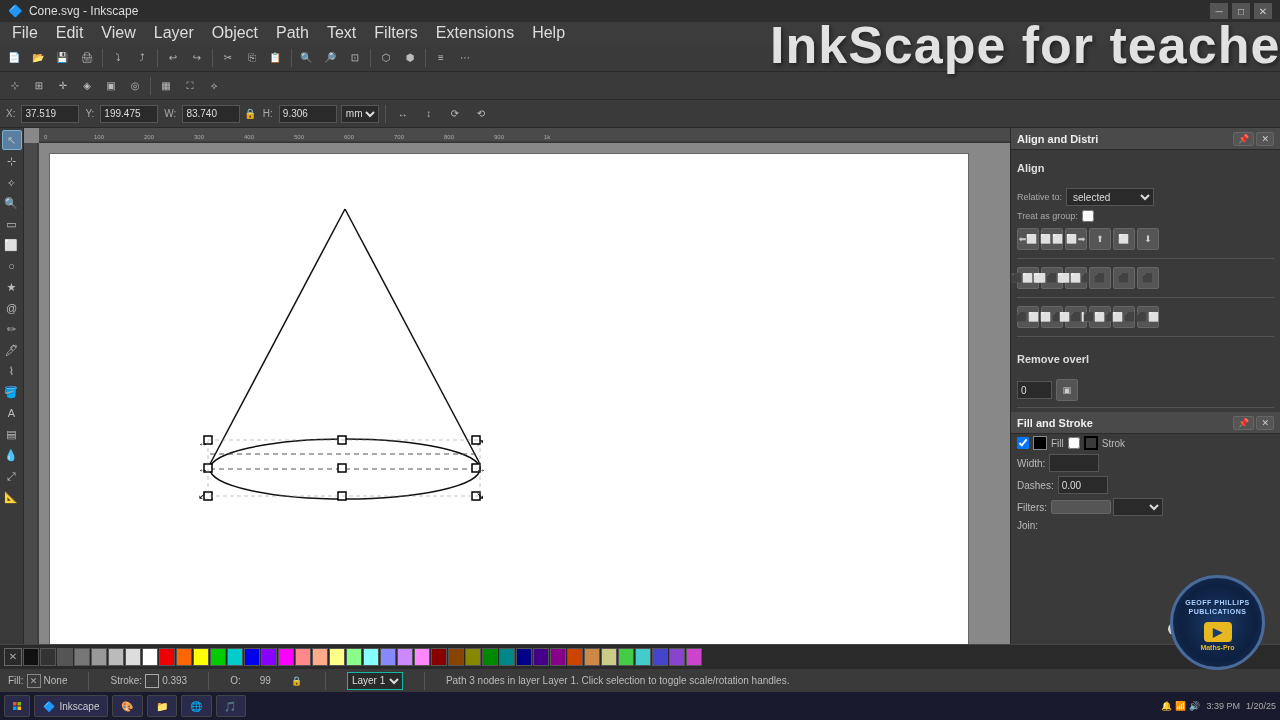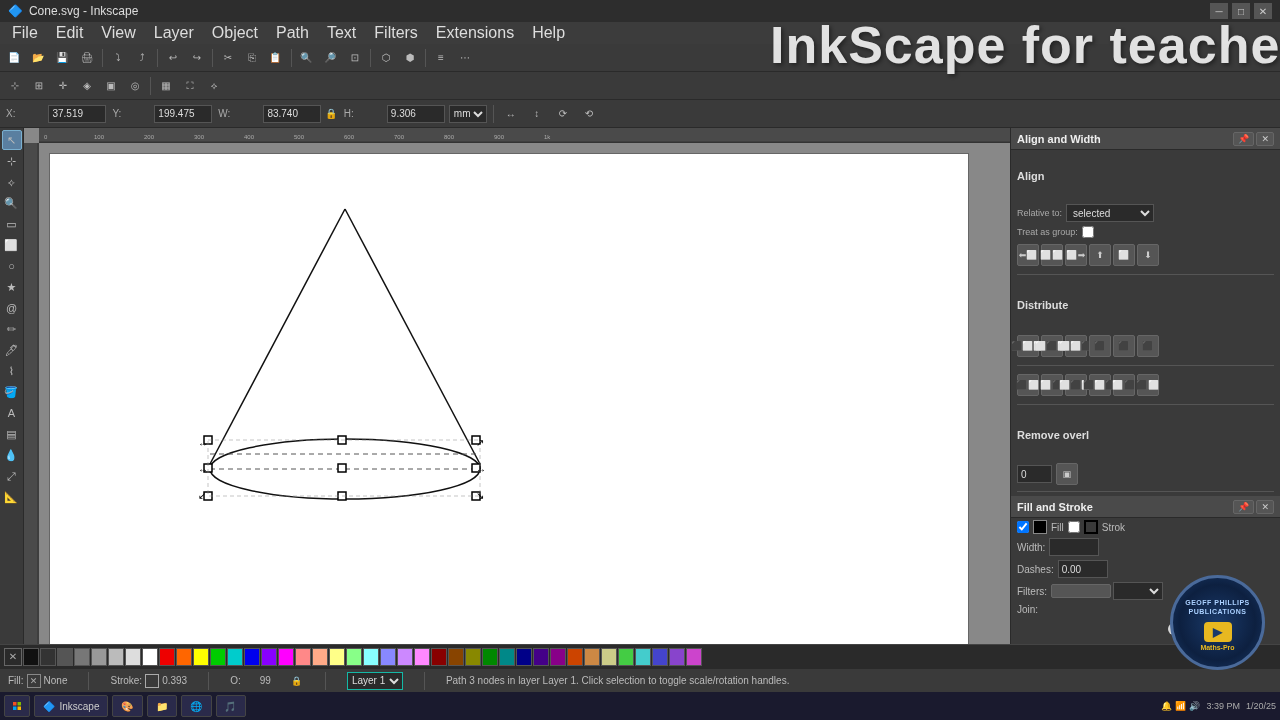--- a/index.html
+++ b/index.html
@@ -51,21 +51,20 @@
     }
     .tb-sep { width: 1px; height: 18px; background: #555; margin: 0 2px; }
     .tb-label { font-size: 10px; color: #aaa; padding: 0 2px; }
     .tb-input {
       width: 58px; height: 18px;
       background: #2a2a2a;
       border: 1px solid #555;
       color: #ddd;
       font-size: 10px;
       padding: 0 3px;
-      margin-left: 27px;
     }
     .tb-unit-select {
       height: 18px; width: 38px;
       background: #2a2a2a;
       border: 1px solid #555;
       color: #ddd;
       font-size: 10px;
     }
 
     
@@ -159,21 +158,21 @@
       display: flex;
       align-items: center;
       padding: 0 6px;
       font-size: 11px;
       font-weight: bold;
       color: #eee;
       justify-content: space-between;
       border-bottom: 1px solid #2a2a2a;
     }
     .panel-section-title {
-      padding: 20px 6px;
+      padding: 12px 6px;
       font-size: 11px;
       font-weight: bold;
       color: #ddd;
     }
     .panel-row {
       display: flex;
       align-items: center;
       padding: 2px 6px;
       gap: 4px;
       font-size: 10px;
@@ -517,21 +516,21 @@
           <text x="306" y="268" font-size="10" fill="#000">↔</text>
           <text x="306" y="295" font-size="10" fill="#000">↘</text>
         </svg>
       </div>
     </div>
   </div>
 
   <div id="right-panel">
 
     <div class="panel-header">
-      <span>Align and Width</span>
+      <span>Align and Distri</span>
       <div style="display:flex;gap:2px;">
         <button class="btn-small">📌</button>
         <button class="btn-small">✕</button>
       </div>
     </div>
 
     <div class="panel-section-title">Align</div>
     <div class="panel-row">
       <span style="font-size:9px;color:#aaa;">Relative to:</span>
       <select class="panel-select" style="width:88px;">
@@ -552,21 +551,20 @@
       <button class="align-btn" title="Center on vertical axis">⬜⬜</button>
       <button class="align-btn" title="Align right edges">⬜➡</button>
 
       <button class="align-btn" title="Align top edges">⬆</button>
       <button class="align-btn" title="Center on horizontal axis">⬜</button>
       <button class="align-btn" title="Align bottom edges">⬇</button>
     </div>
 
     <div class="panel-sep"></div>
 
-    <div class="panel-section-title">Distribute</div>
     <div class="panel-align-btns">
       <button class="align-btn">⬛⬜⬜</button>
       <button class="align-btn">⬜⬛⬜</button>
       <button class="align-btn">⬜⬜⬛</button>
       <button class="align-btn">⬛</button>
       <button class="align-btn">⬛</button>
       <button class="align-btn">⬛</button>
     </div>
 
     <div class="panel-sep"></div>

